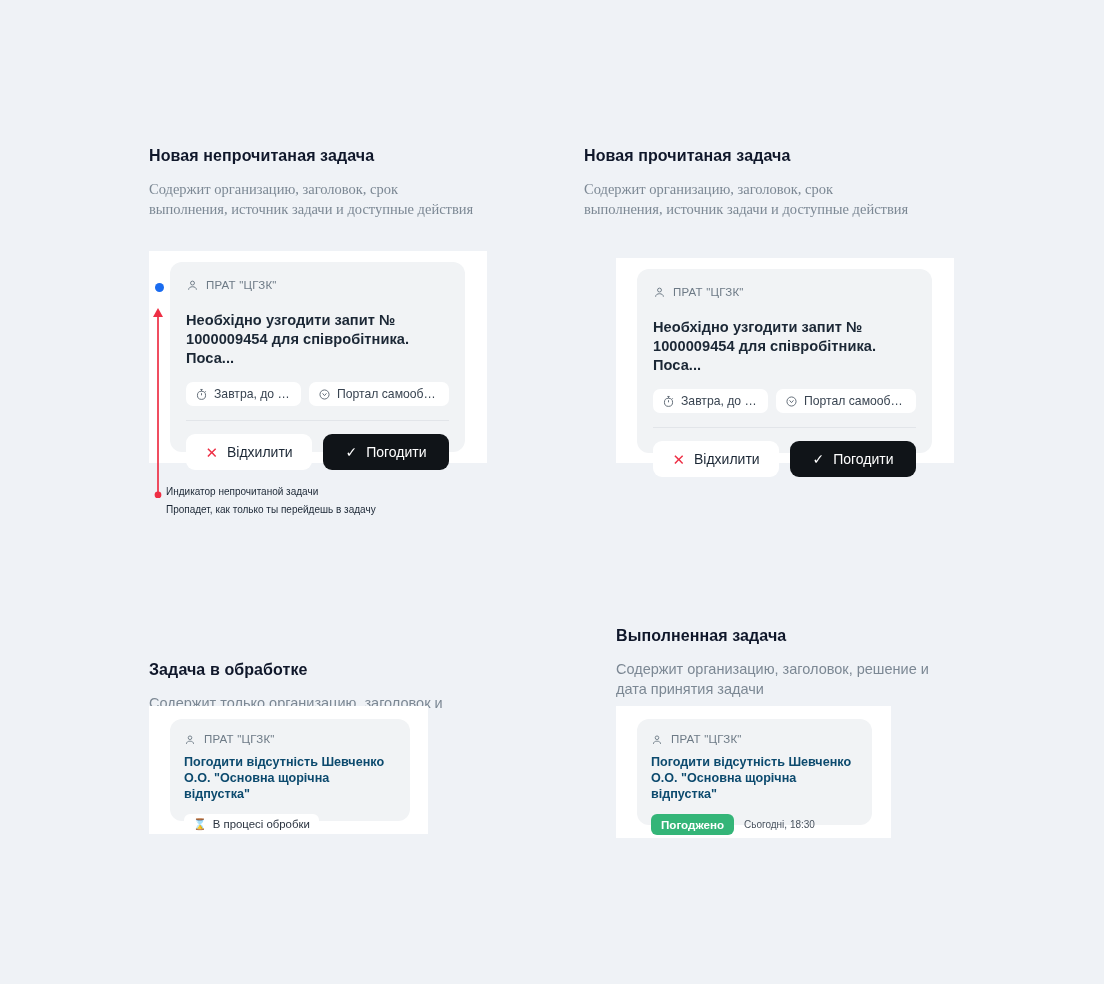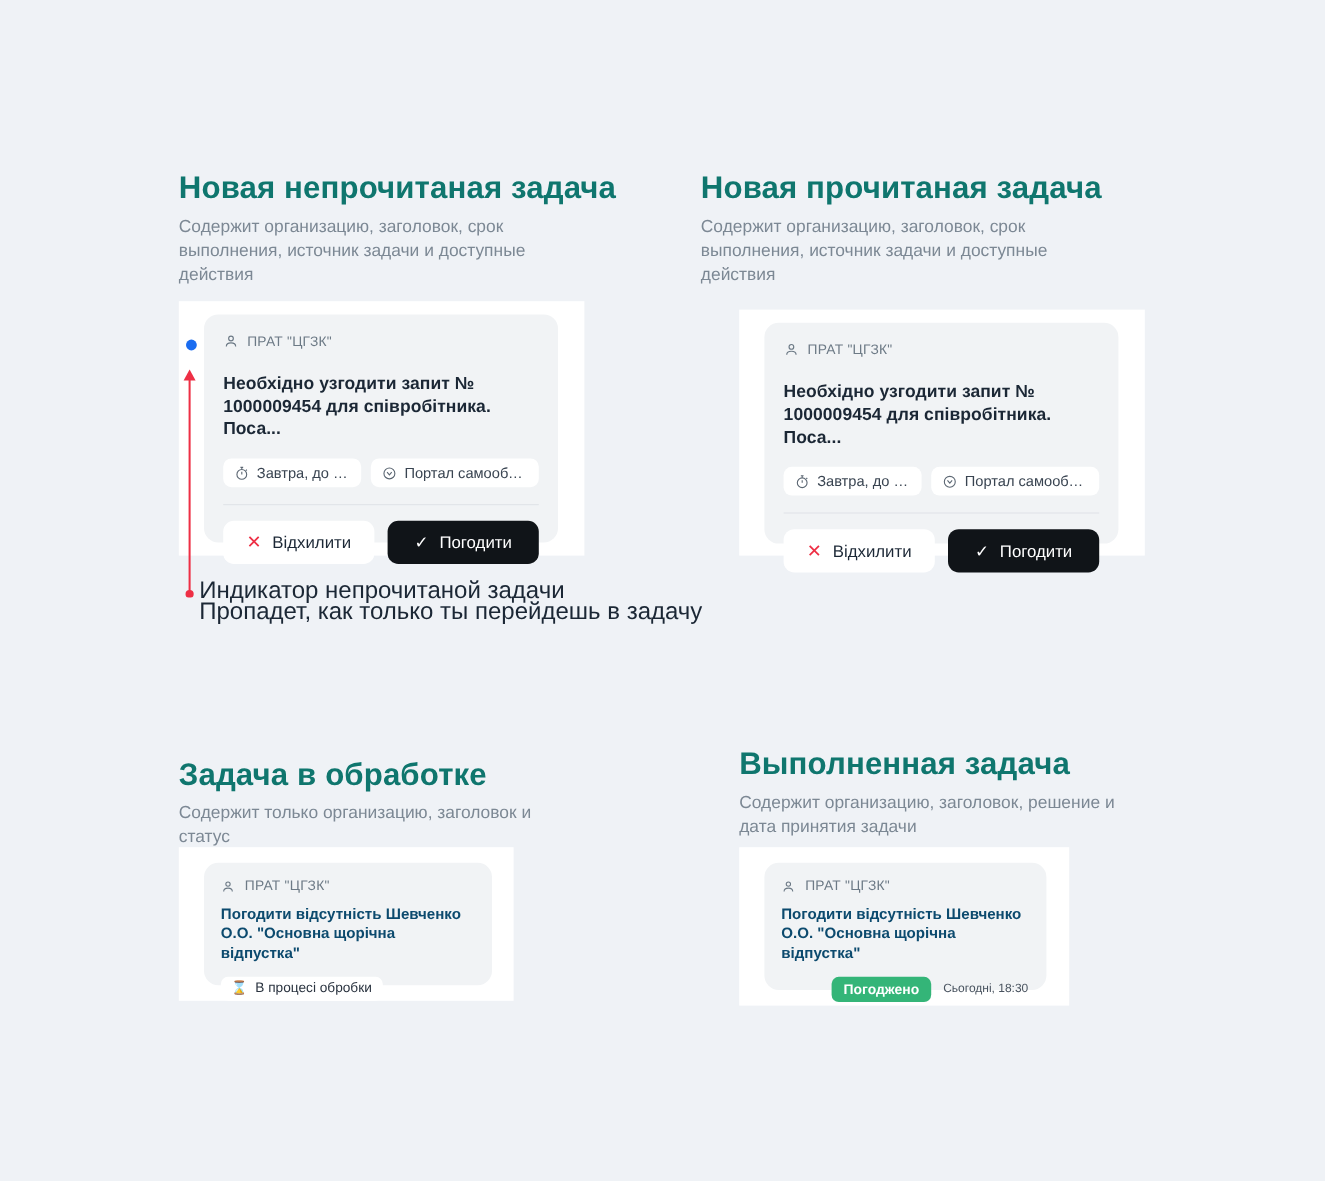--- a/index.html
+++ b/index.html
@@ -17,40 +17,40 @@
     width: 1104px;
     height: 984px;
     background: #eff2f6;
     overflow: hidden;
   }
 
   
   .section { position: absolute; }
   .sec-unread { left: 149px; top: 144px;  width: 400px; }
   .sec-read   { left: 584px; top: 144px;  width: 400px; }
-  .sec-proc   { left: 149px; top: 633px;  width: 400px; }
+  .sec-proc   { left: 149px; top: 658px;  width: 400px; }
   .sec-done   { left: 616px; top: 624px;  width: 400px; }
 
   .sec-title {
-    font-size: 26px;
+    font-size: 16px;
     font-weight: 700;
-    color: #0f766e;
+    color: #0f172a;
     letter-spacing: .1px;
     line-height: 24px;
     white-space: nowrap;
   }
   .sec-sub {
     margin-top: 11px;
     font-size: 14.5px;
     line-height: 20px;
     color: #7c8894;
     max-width: 330px;
   }
   .sec-unread .sec-sub,
-  .sec-read   .sec-sub { max-width: 325px; }
+  .sec-read   .sec-sub { max-width: 325px; font-family: Liberation Serif, serif; }
   .sec-proc   .sec-sub { max-width: 330px; }
   .sec-done   .sec-sub { max-width: 340px; }
 
   
   .frame {
     position: absolute;
     background: #ffffff;
   }
   .frame-unread { left: 149px; top: 251px;  width: 338px;  height: 212px; }
   .frame-read   { left: 616px; top: 258px;  width: 338px;  height: 205px; }
@@ -183,21 +183,20 @@
   .pill-done {
     display: inline-flex;
     align-items: center;
     background: #34b578;
     color: #ffffff;
     border-radius: 6px;
     padding: 4px 10px;
     font-size: 11.6px;
     font-weight: 700;
     white-space: nowrap;
-    margin-left: 42px;
   }
   .decision-date {
     font-size: 10px;
     color: #49535f;
     white-space: nowrap;
   }
 
   
   .unread-dot {
     position: absolute;
@@ -215,21 +214,21 @@
     left: 152px;
     top: 306px;
     width: 12px;
     height: 190px;
     overflow: visible;
   }
   .annot-text {
     position: absolute;
     left: 166px;
     top: 483px;
-    font-size: 20px;
+    font-size: 10px;
     line-height: 18px;
     color: #1b2735;
     white-space: nowrap;
   }
 </style>
 </head>
 <body>
 
 <div class="page">
 

